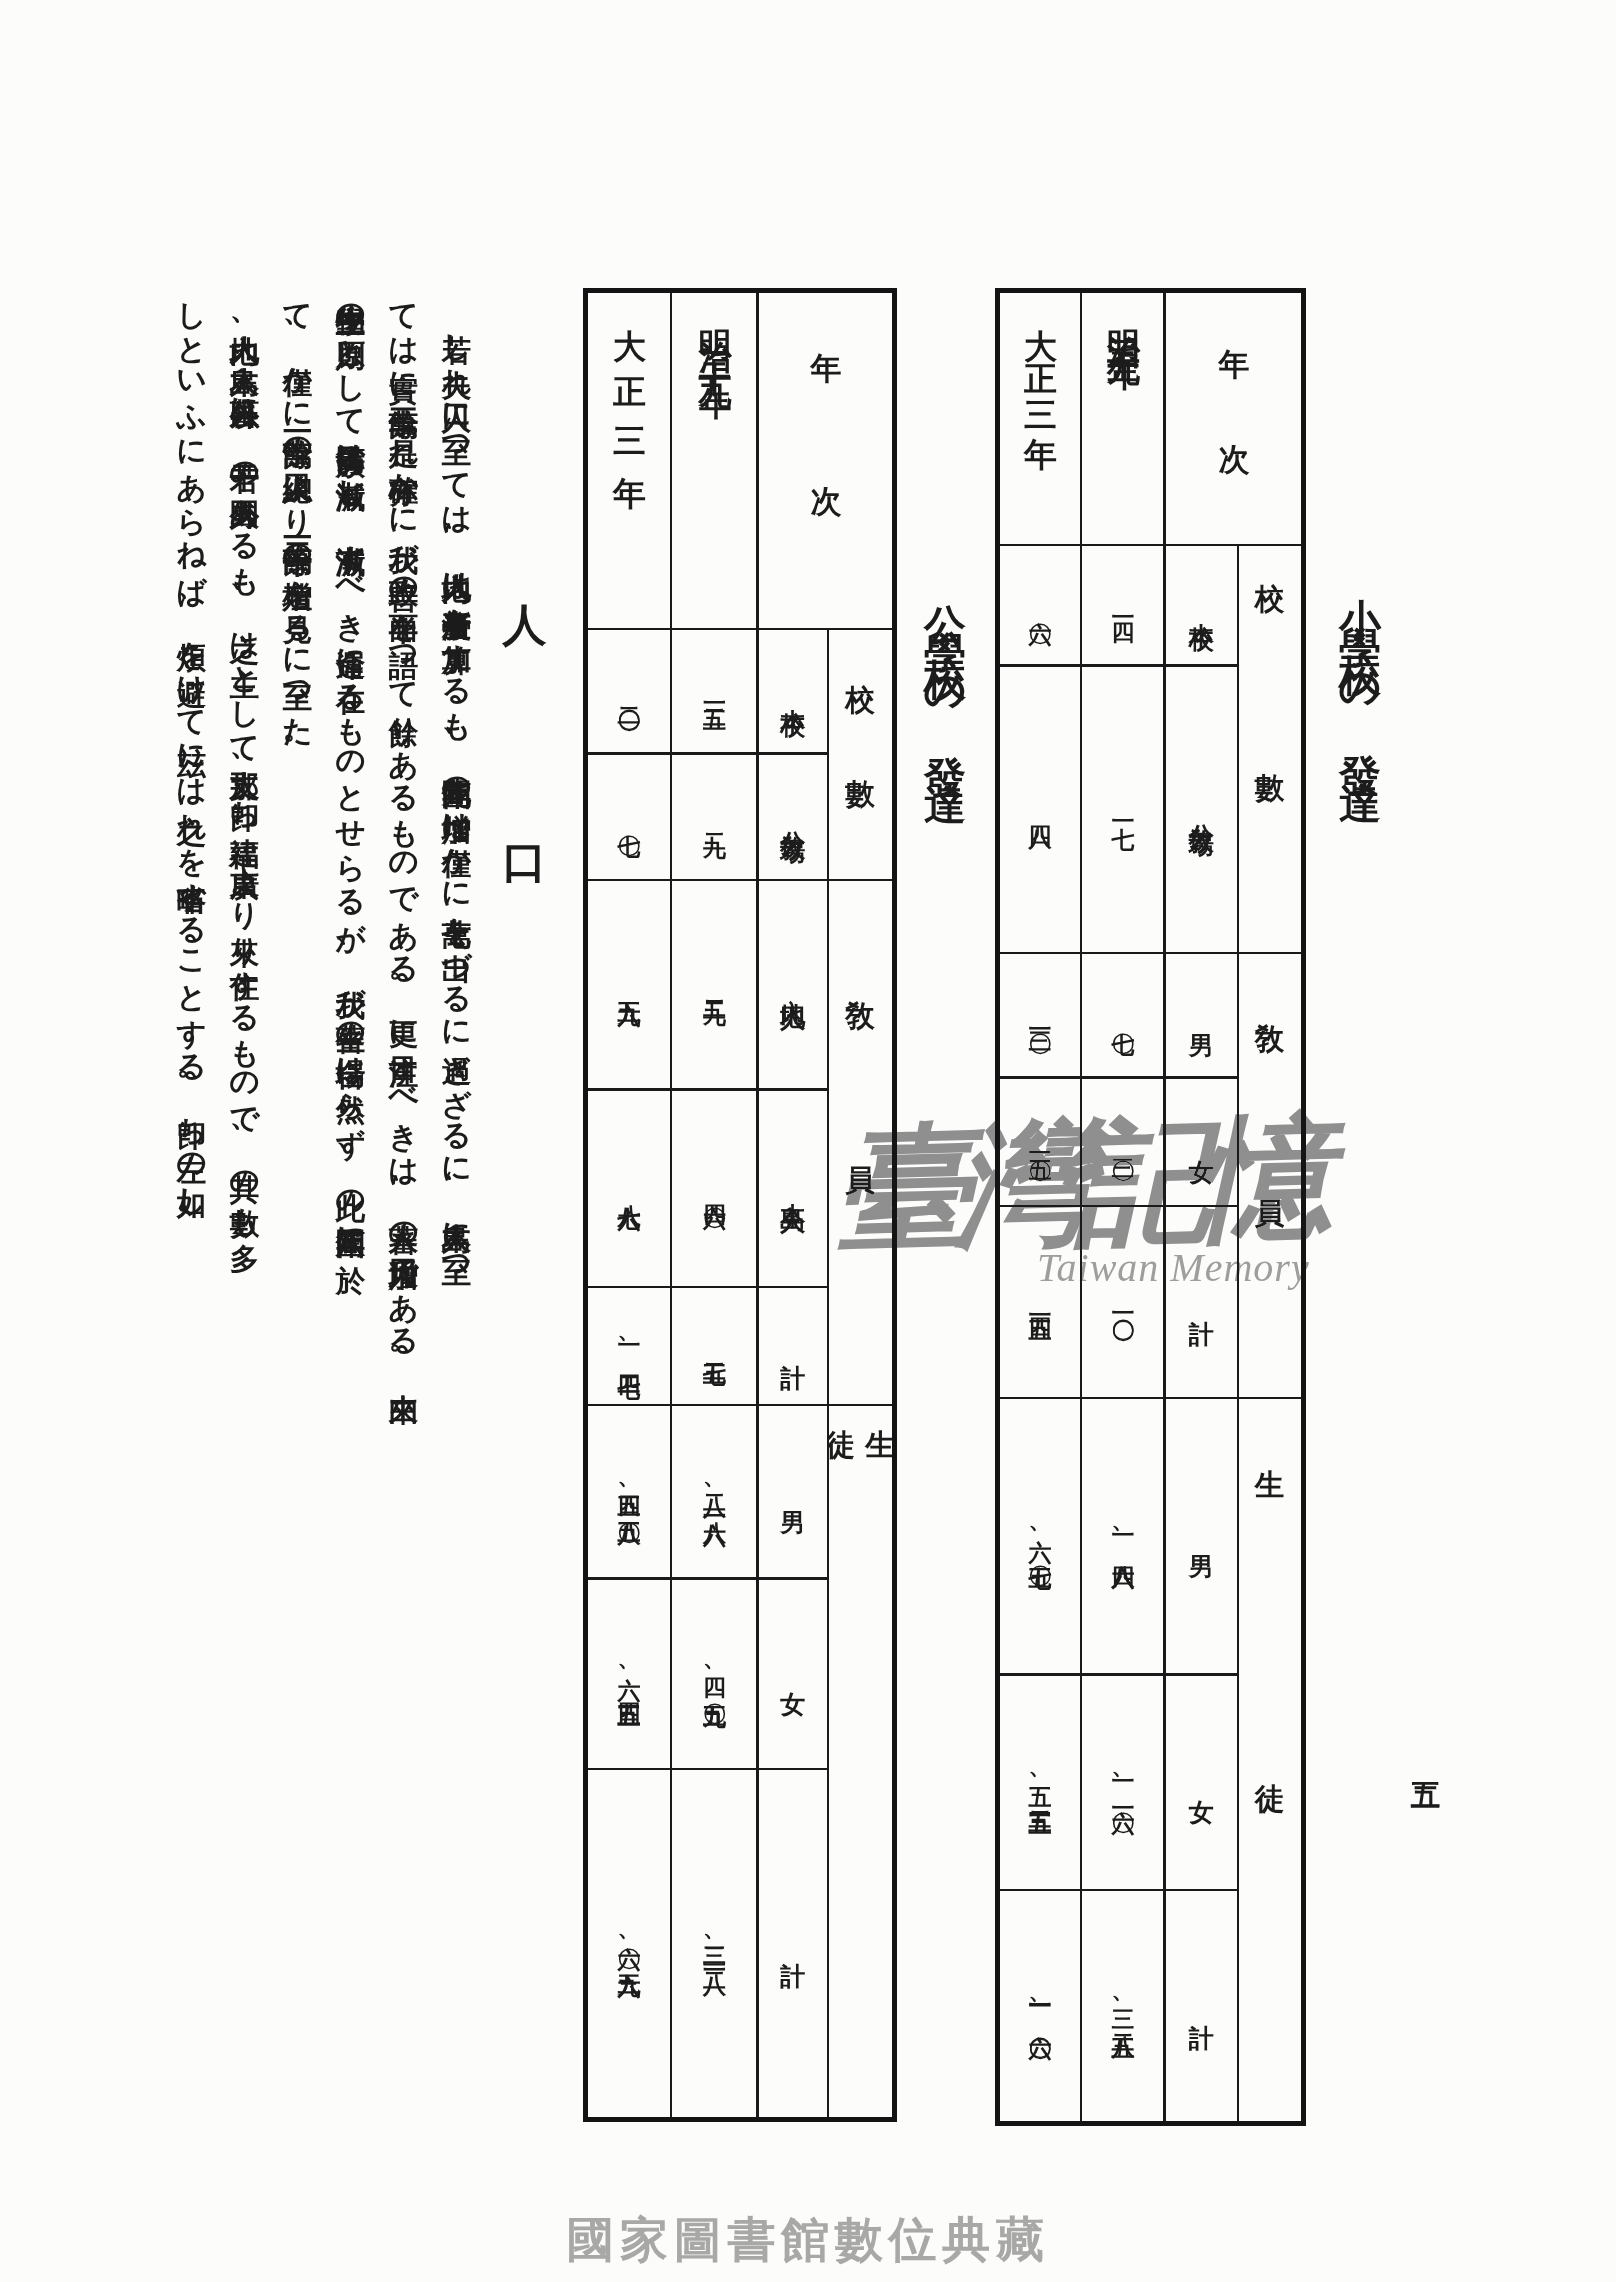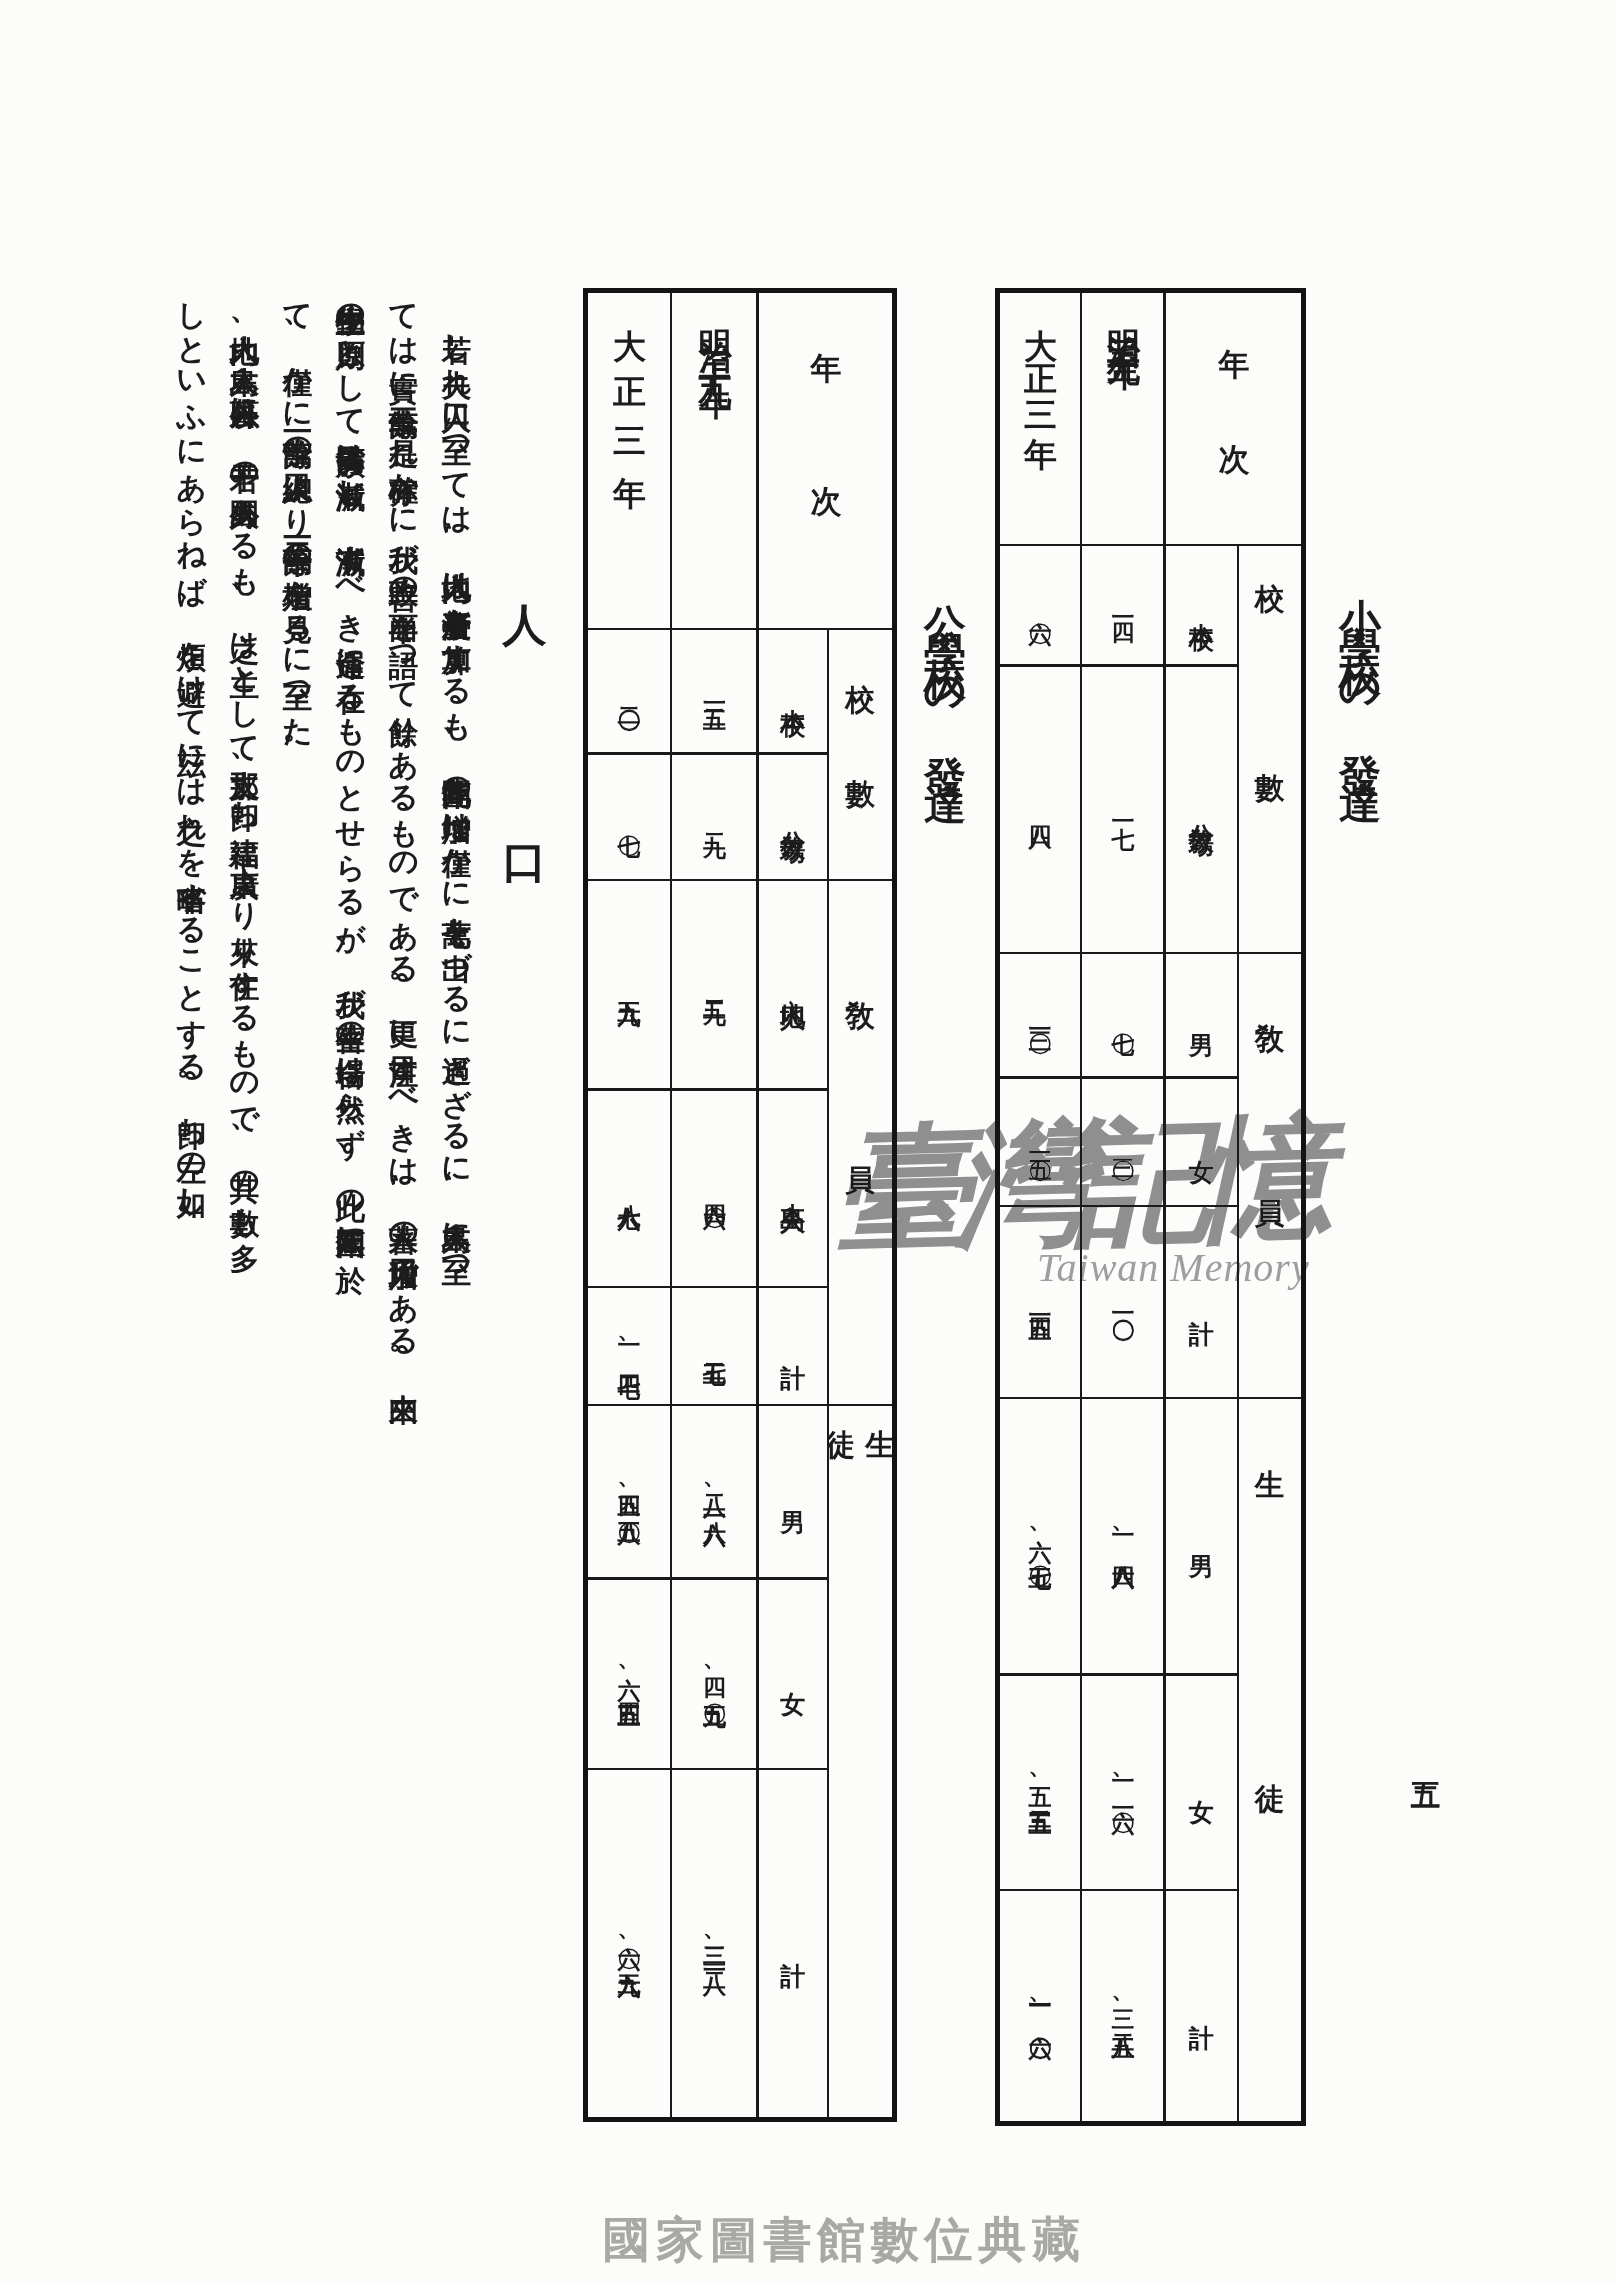--- a/index.html
+++ b/index.html
@@ -34,21 +34,21 @@
   
   .watermark{position:absolute;left:835px;top:1094px;width:476px;height:228px;
     mix-blend-mode:darken;z-index:5;pointer-events:none;}
   .wm-cjk{position:absolute;left:0;top:0;font-size:135px;letter-spacing:-15px;
     color:#8f8f8f;font-style:italic;white-space:nowrap;transform:rotate(-1.5deg);}
   .wm-latin{position:absolute;left:202px;top:150px;font-size:40px;font-style:italic;
     color:#9e9e9e;white-space:nowrap;letter-spacing:1px;font-weight:400;}
   
   .pagenum{position:absolute;left:1406px;top:1758px;font-size:29.5px;letter-spacing:7.6px;}
   .footer{position:absolute;left:808px;top:2208px;transform:translateX(-50%);
-    font-size:48px;letter-spacing:5.7px;color:#a8a8a7;font-weight:600;white-space:nowrap;margin-left:36px;}
+    font-size:48px;letter-spacing:5.7px;color:#a8a8a7;font-weight:600;white-space:nowrap;}
 </style>
 </head>
 <body>
 
 <div class="page">
 
   <div class="heading v" style="left:1332px;top:565px;letter-spacing:27px;">小學校の發達</div>
 
   <div class="tbl" style="left:995px;top:288px;width:301px;height:1828px;
               grid-template-columns:80px 81px 71px 1fr;

